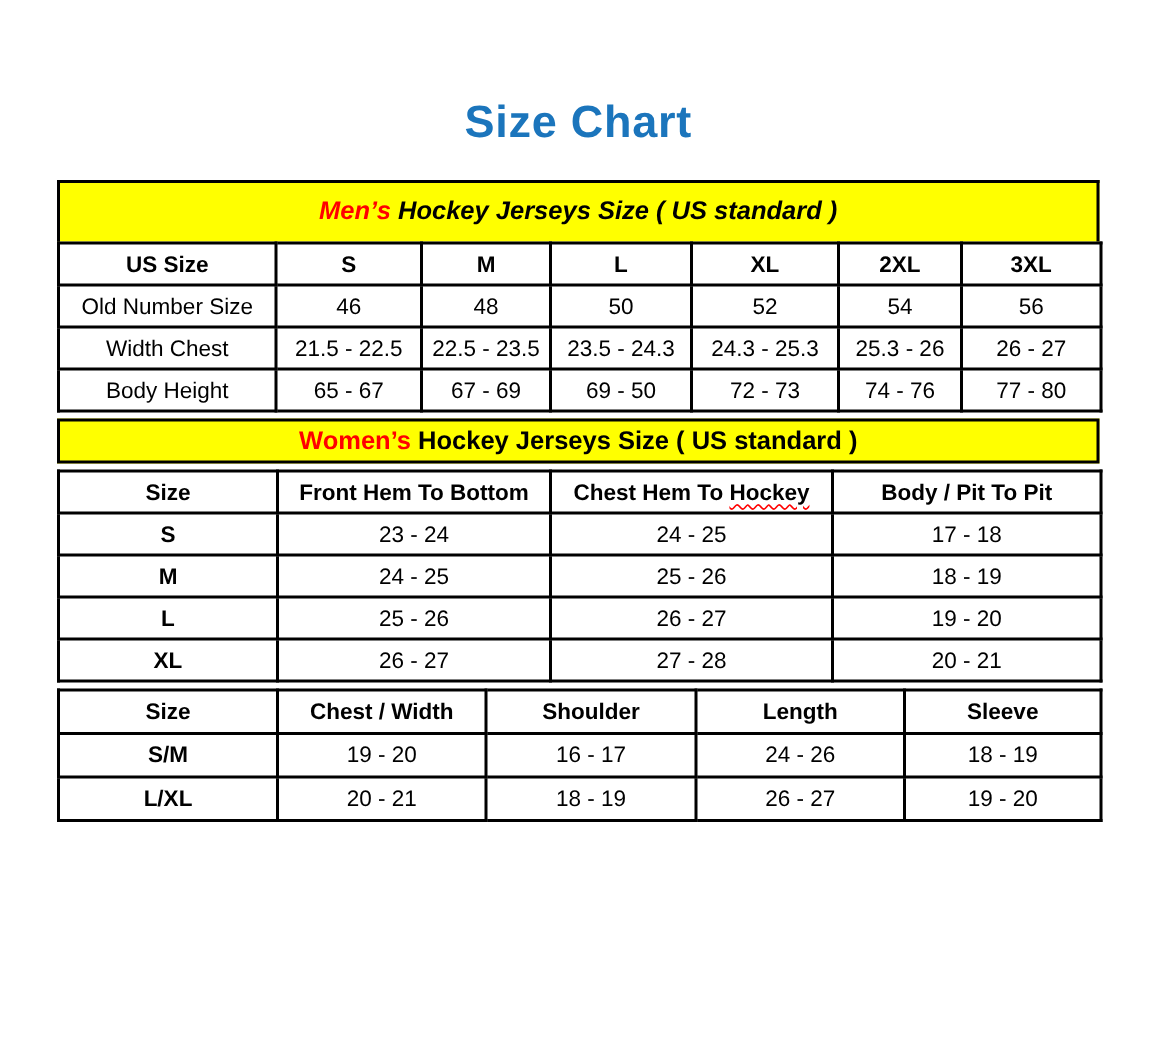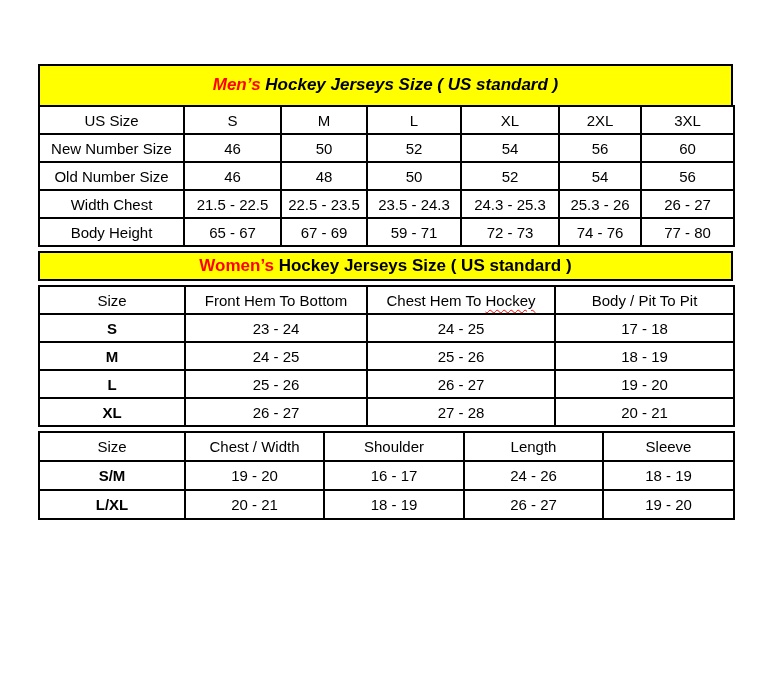--- a/index.html
+++ b/index.html
@@ -50,40 +50,41 @@
   .size-table th, .size-table td {
     border: 2px solid var(--border_black, #000000);
     text-align: center;
     vertical-align: middle;
     padding: 0;
     font-size: 15px;
     height: 26px;
     overflow: hidden;
     white-space: nowrap;
   }
-  .size-table th { font-weight: normal; }
+  .size-table th { font-weight: bold; }
   .size-table td { font-weight: normal; }
   .size-table td.bold-label { font-weight: bold; }
   .youth .size-table th, .youth .size-table td { height: 27px; }
   .section { margin-top: 4px; }
   .section.first { margin-top: 0; }
   .detached-table { margin-top: 4px; }
   .squiggle {
     text-decoration-line: underline;
     text-decoration-style: wavy;
     text-decoration-color: var(--highlight_red, #FF0000);
     text-decoration-thickness: 1px;
     text-underline-offset: 3px;
   }
 </style>
 </head>
 <body>
 
 <div class="sheet">
 
+  <h1 class="page-title">Size Chart</h1>
 
   <div class="section first mens">
     <div class="banner tall attached">
       <span class="hl">Men’s</span><span> Hockey Jerseys Size ( US standard )</span>
     </div>
     <table class="size-table">
       <colgroup>
         <col style="width:145px">
           <col style="width:97px">
           <col style="width:86px">
@@ -96,29 +97,20 @@
         <tr>
           <th>US Size</th>
           <th>S</th>
           <th>M</th>
           <th>L</th>
           <th>XL</th>
           <th>2XL</th>
           <th>3XL</th>
         </tr>
         <tr>
-          <td>New Number Size</td>
-          <td>46</td>
-          <td>50</td>
-          <td>52</td>
-          <td>54</td>
-          <td>56</td>
-          <td>60</td>
-        </tr>
-        <tr>
           <td>Old Number Size</td>
           <td>46</td>
           <td>48</td>
           <td>50</td>
           <td>52</td>
           <td>54</td>
           <td>56</td>
         </tr>
         <tr>
           <td>Width Chest</td>
@@ -126,21 +118,21 @@
           <td>22.5 - 23.5</td>
           <td>23.5 - 24.3</td>
           <td>24.3 - 25.3</td>
           <td>25.3 - 26</td>
           <td>26 - 27</td>
         </tr>
         <tr>
           <td>Body Height</td>
           <td>65 - 67</td>
           <td>67 - 69</td>
-          <td>59 - 71</td>
+          <td>69 - 50</td>
           <td>72 - 73</td>
           <td>74 - 76</td>
           <td>77 - 80</td>
         </tr>
       </tbody>
     </table>
   </div>
 
   <div class="section womens">
     <div class="banner short">

